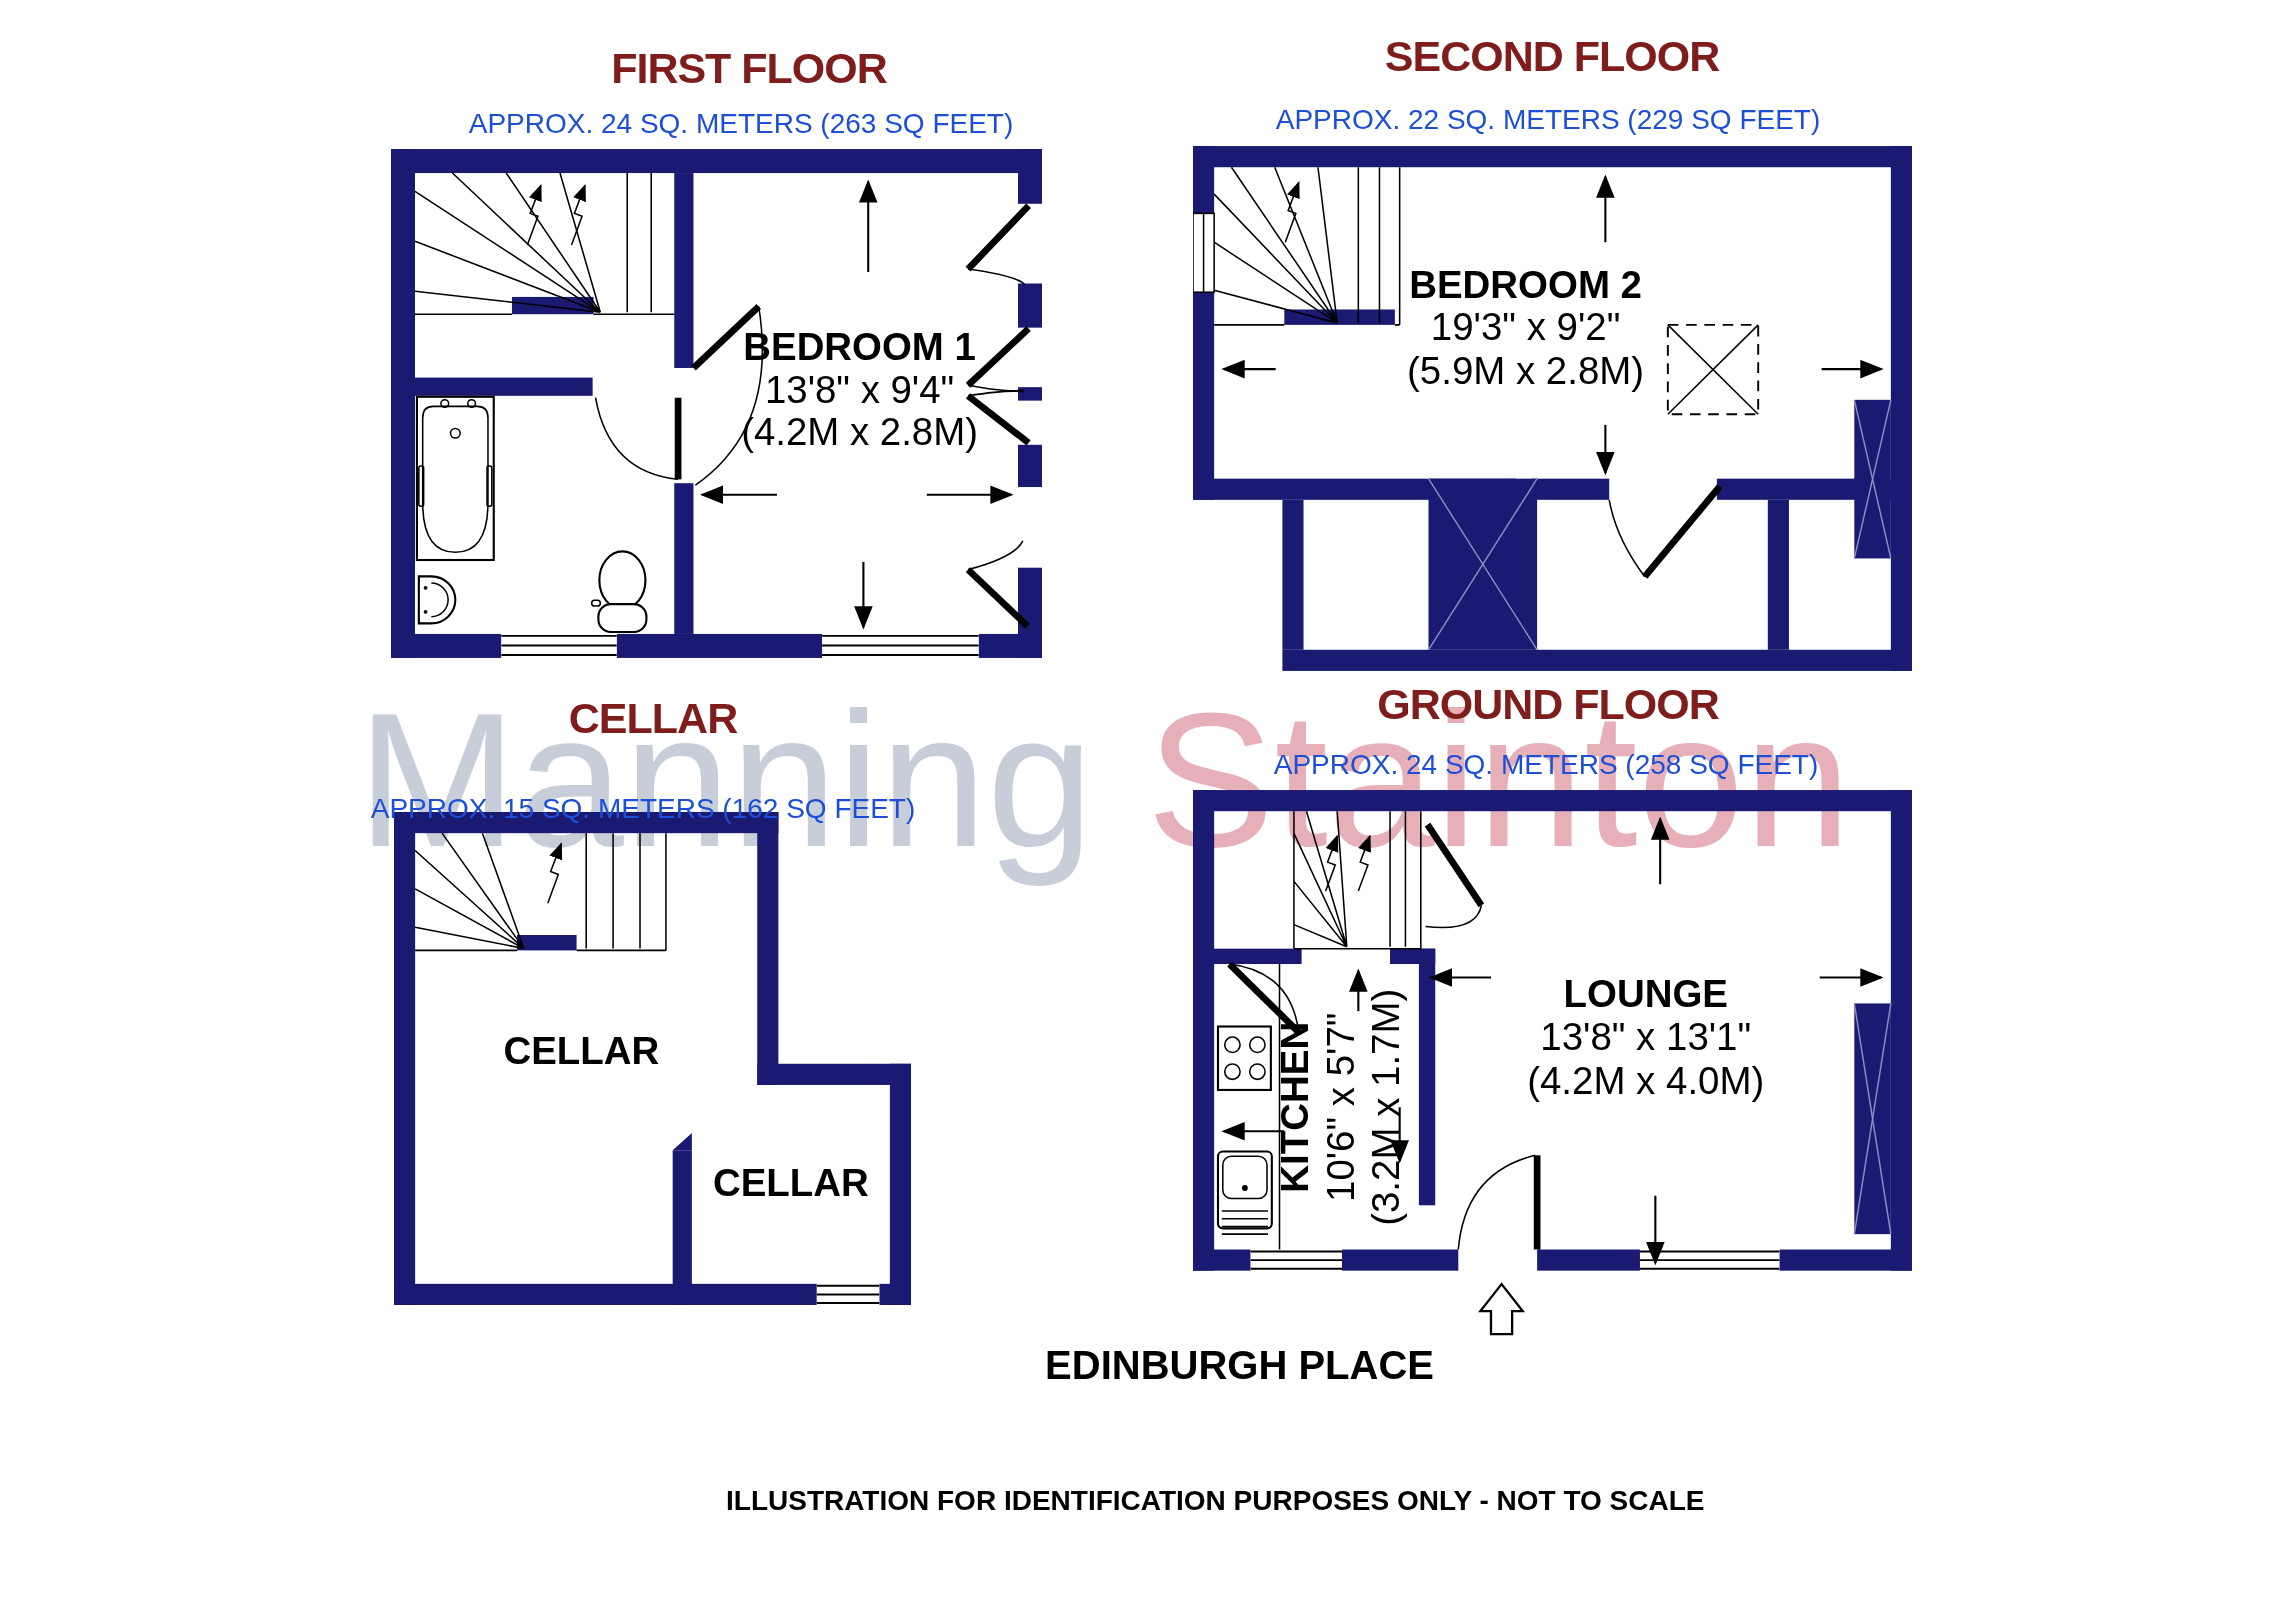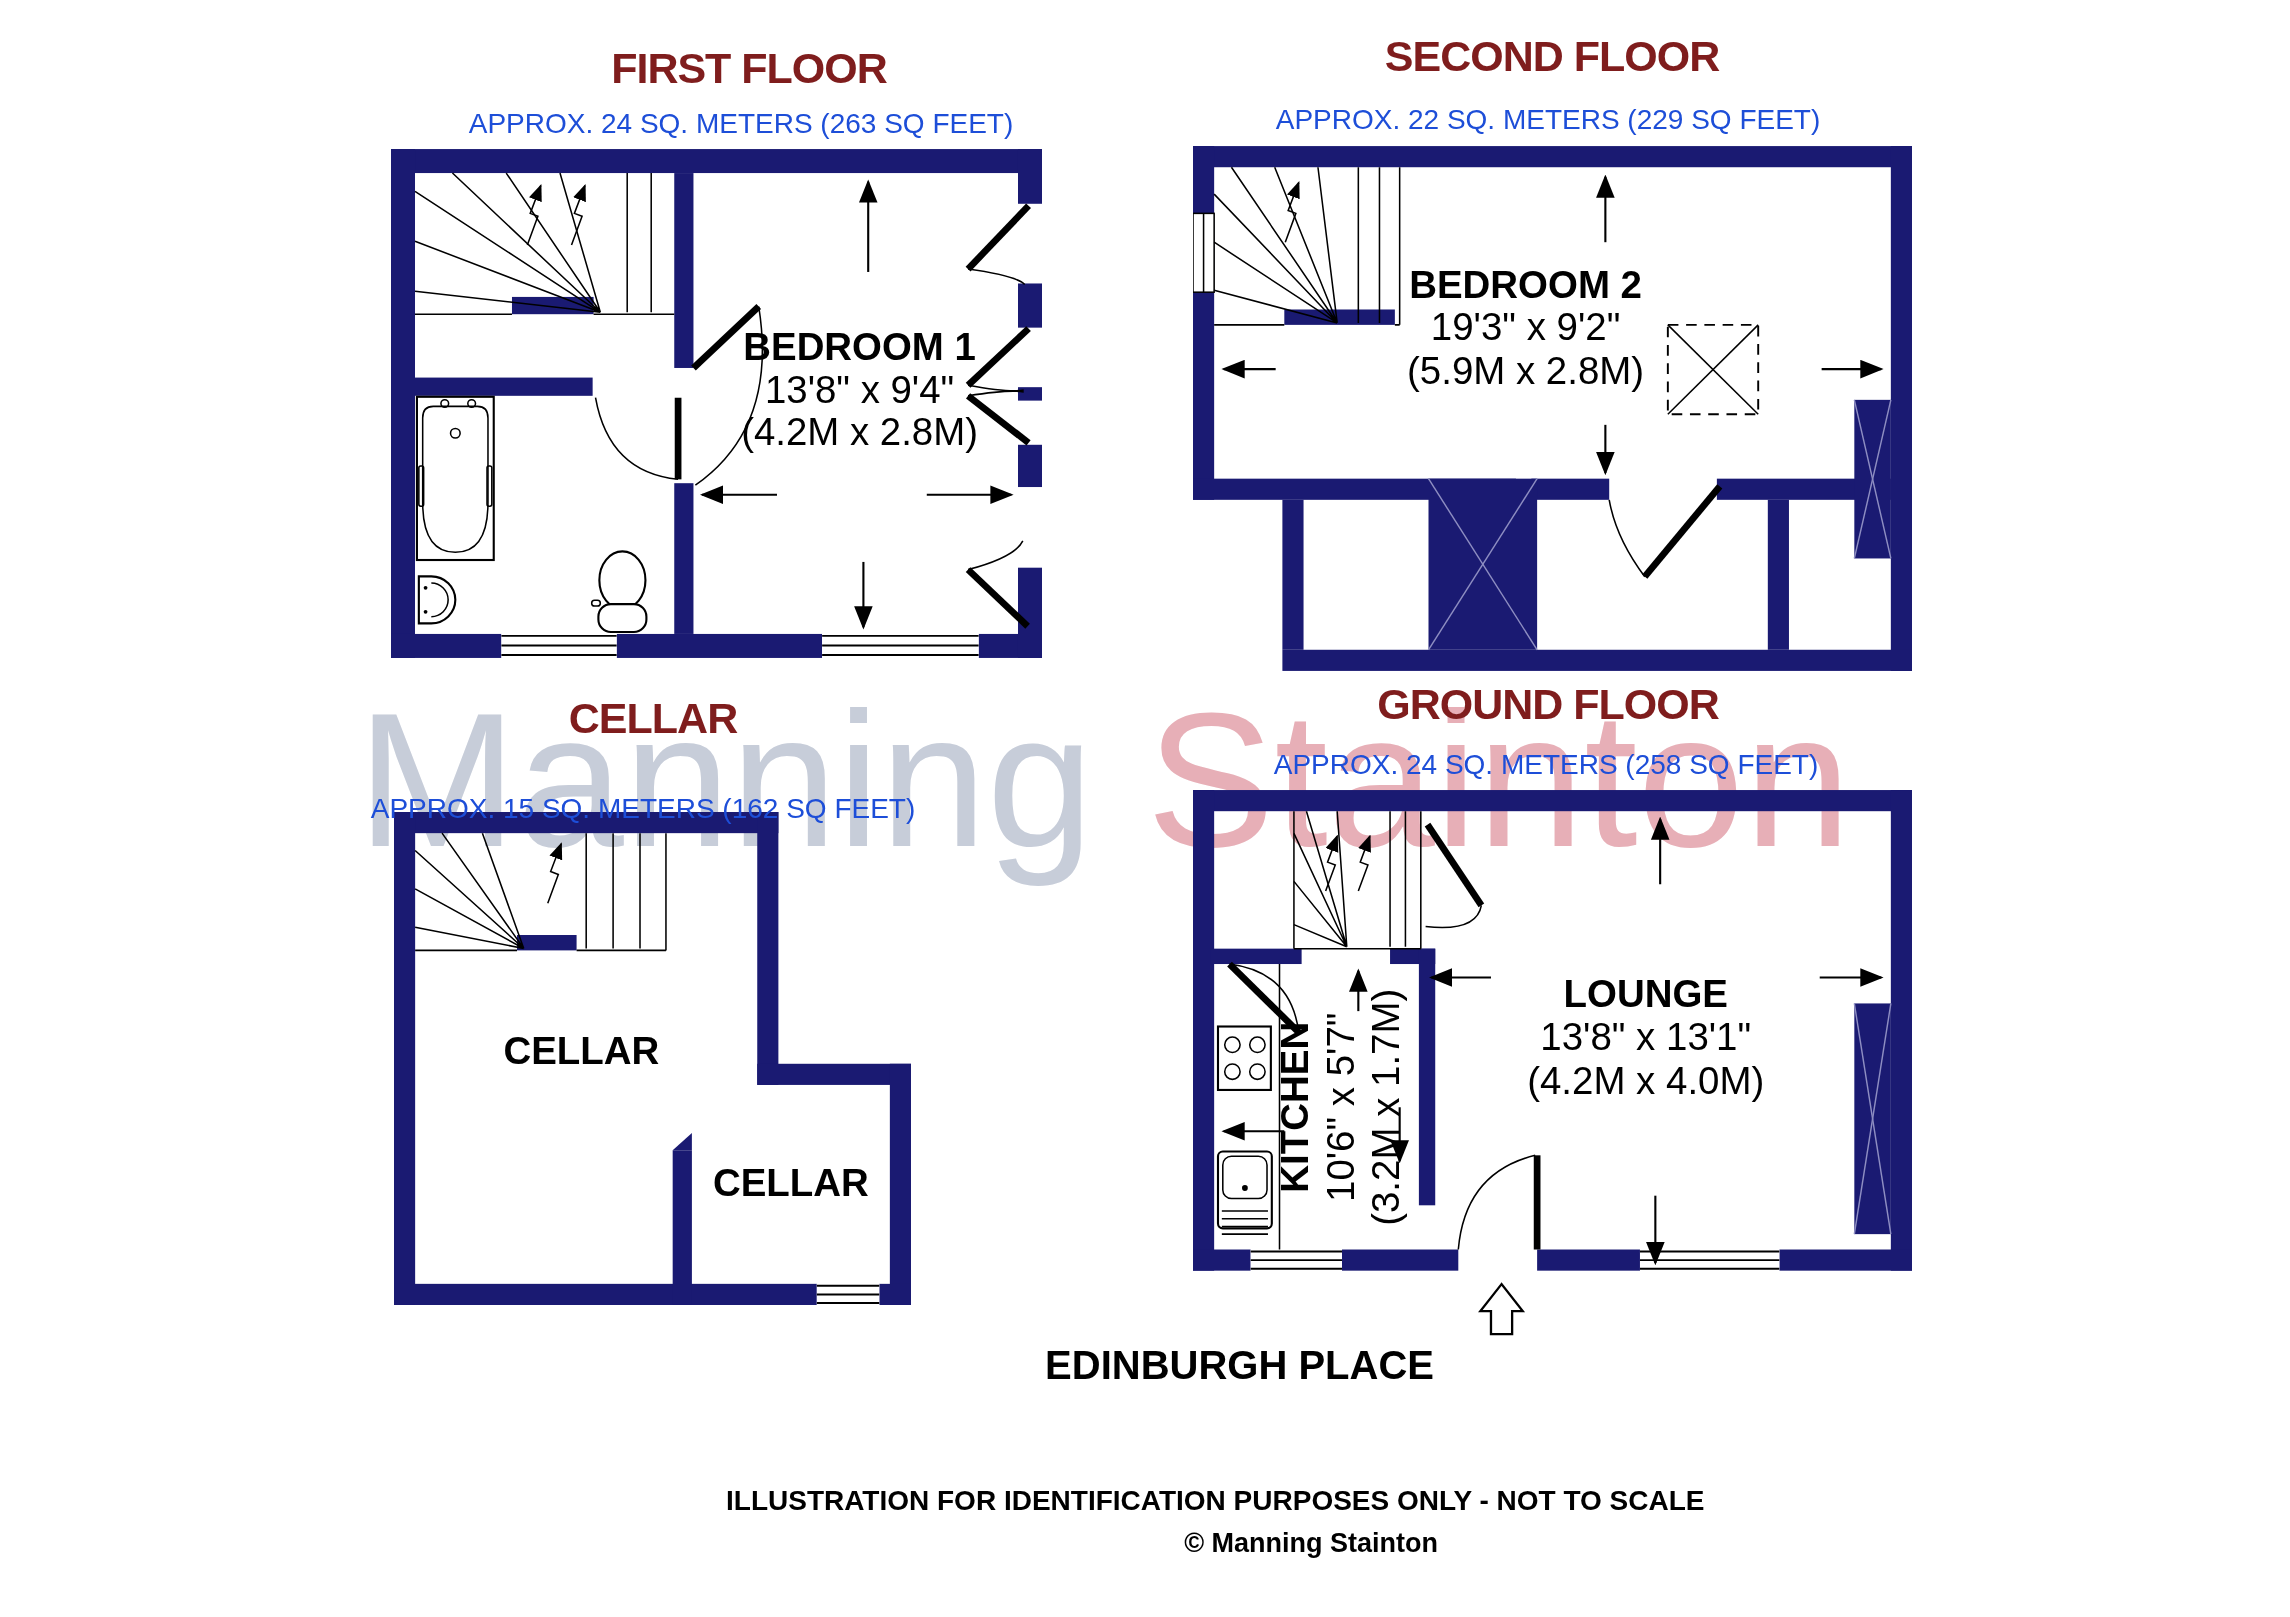--- a/index.html
+++ b/index.html
@@ -327,16 +327,15 @@
       <g>
         <text class="roomname" transform="rotate(-90 120 330)" x="120" y="330">KITCHEN</text>
         <text class="roomdim" transform="rotate(-90 168 330)" x="168" y="330">10'6" x 5'7"</text>
         <text class="roomdim" transform="rotate(-90 214 330)" x="214" y="330">(3.2M x 1.7M)</text>
       </g>
     </svg>
   </section>
 
   <div class="ftr" style="left:858px;top:1343px;width:576px;font-size:40px;">EDINBURGH PLACE</div>
   <div class="ftr" style="left:714px;top:1485px;width:865px;font-size:28px;margin-left:12px;">ILLUSTRATION FOR IDENTIFICATION PURPOSES ONLY - NOT TO SCALE</div>
-  <div class="ftr" style="left:862px;top:1528px;width:576px;font-size:27px;">© Manning Stainton</div>
 
 </div>
 
 
 </body></html>

